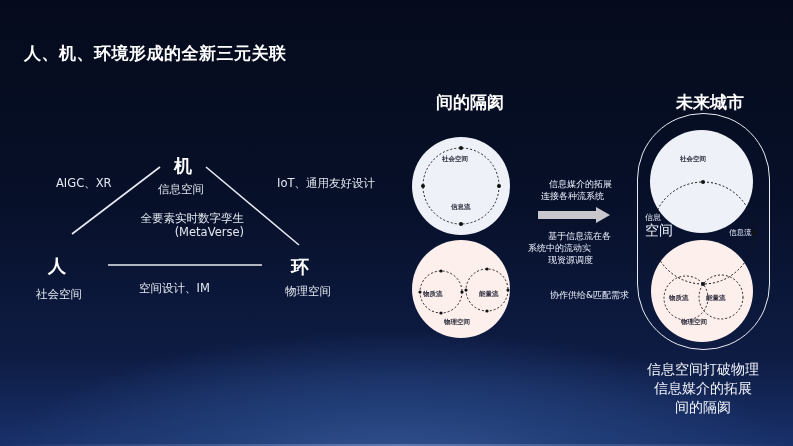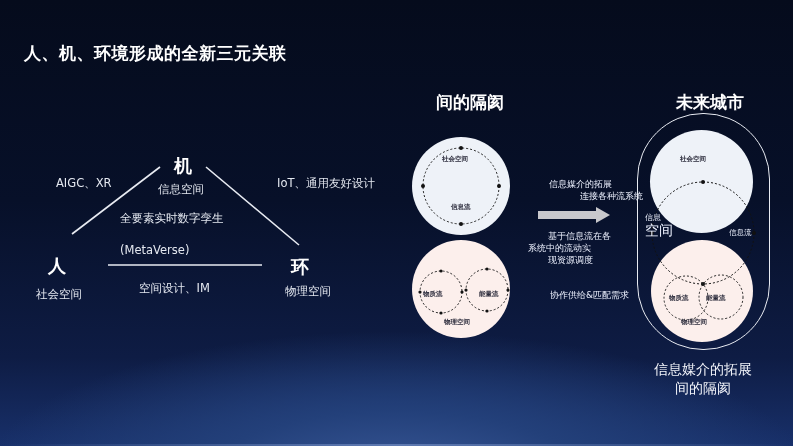--- a/index.html
+++ b/index.html
@@ -8,21 +8,21 @@
     font-family: "DejaVu Sans", "Liberation Sans", sans-serif;
     color:#fff;
     background:
       radial-gradient(ellipse 70% 45% at 50% 108%, #3b5a9a 0%, #23407a 35%, rgba(20,36,80,0) 75%),
       linear-gradient(180deg, #050b1c 0%, #071029 45%, #0e1c44 80%, #18306a 100%);
   }
   .abs { position:absolute; }
   .title { left:24px; top:30px; font-size:17px; font-weight:bold; letter-spacing:0.5px;margin-top:12px; }
   .lbl { font-size:11.5px; color:#e4e8f0; white-space:nowrap; }
   .big { font-size:18px; font-weight:bold; }
-  .center { text-align:left; }
+  .center { text-align:right; }
   .heading { font-size:17px; font-weight:bold; }
   .circle { position:absolute; border-radius:50%; }
   .small { font-size:6.5px; font-weight:bold; color:#2a2a3a; white-space:nowrap; }
   .mid { font-size:9px; font-weight:normal; color:#eef2ff; line-height:12px;margin-left:12px; }
   .caption { font-size:14px; line-height:19px; text-align:center; color:#f2f4fa; }
   .glow-bar { left:0; bottom:0; width:793px; height:2px; background:linear-gradient(90deg,transparent,#7f98cc,transparent); opacity:.6;}
 </style>
 </head>
 <body>
 
@@ -41,21 +41,21 @@
 <div class="abs lbl" style="left:36px;top:287px">社会空间</div>
 
 <div class="abs big" style="left:291px;top:255px">环</div>
 <div class="abs lbl" style="left:285px;top:284px">物理空间</div>
 
 <div class="abs lbl" style="left:56px;top:176px">AIGC、XR</div>
 <div class="abs lbl" style="left:277px;top:176px">IoT、通用友好设计</div>
 <div class="abs lbl" style="left:139px;top:281px">空间设计、IM</div>
 
 <div class="abs lbl center" style="left:120px;top:211px;width:124px">全要素实时数字孪生</div>
-<div class="abs lbl center" style="left:120px;top:243px;width:124px">(MetaVerse)</div>
+<div class="abs lbl center" style="left:120px;top:225px;width:124px">(MetaVerse)</div>
 
 <div class="abs heading" style="left:436px;top:91px">间的隔阂</div>
 
 <div class="circle" style="left:412px;top:137px;width:98px;height:98px;background:#eef2f8"></div>
 <svg class="abs" style="left:412px;top:137px" width="98" height="98">
   <circle cx="49" cy="49" r="38" fill="none" stroke="#222" stroke-width="1" stroke-dasharray="2 2"></circle>
   <circle cx="49" cy="11" r="2" fill="#111"></circle>
     <circle cx="49" cy="87" r="2" fill="#111"></circle>
   <circle cx="11" cy="49" r="2" fill="#111"></circle>
     <circle cx="87" cy="49" r="2" fill="#111"></circle>
@@ -74,21 +74,21 @@
   <circle cx="75" cy="29" r="1.6" fill="#111"></circle>
     <circle cx="75" cy="71" r="1.6" fill="#111"></circle>
   <circle cx="54" cy="50" r="1.6" fill="#111"></circle>
     <circle cx="96" cy="50" r="1.6" fill="#111"></circle>
 </svg>
 <div class="abs small" style="left:423px;top:290px">物质流</div>
 <div class="abs small" style="left:479px;top:290px">能量流</div>
 <div class="abs small" style="left:444px;top:318px">物理空间</div>
 
 <div class="abs mid" style="left:537px;top:178px">信息媒介的拓展</div>
-<div class="abs mid" style="left:568px;top:190px">连接各种流系统</div>
+<div class="abs mid" style="left:529px;top:190px">连接各种流系统</div>
 <svg class="abs" style="left:538px;top:207px" width="72" height="16">
   <rect x="0" y="4" width="58" height="8" fill="#c8c8cc"></rect>
   <polygon points="58,0 72,8 58,16" fill="#c8c8cc"></polygon>
 </svg>
 <div class="abs mid" style="left:536px;top:230px">基于信息流在各</div>
 <div class="abs mid" style="left:516px;top:242px">系统中的流动实</div>
 <div class="abs mid" style="left:536px;top:254px">现资源调度</div>
 <div class="abs mid" style="left:538px;top:289px">协作供给&amp;匹配需求</div>
 
 <div class="abs heading" style="left:676px;top:91px">未来城市</div>
@@ -110,17 +110,18 @@
 
 <div class="abs small" style="left:680px;top:155px">社会空间</div>
 <div class="abs mid" style="left:633px;top:213px;font-size:8px;line-height:10px">信息</div>
 <div class="abs mid" style="left:633px;top:225px;font-size:14px;line-height:10px">空间</div>
 <div class="abs mid" style="left:717px;top:227px;font-size:7.5px">信息流</div>
 <div class="abs small" style="left:669px;top:294px">物质流</div>
 <div class="abs small" style="left:706px;top:294px">能量流</div>
 <div class="abs small" style="left:681px;top:318px">物理空间</div>
 
 <div class="abs caption" style="left:640px;top:360px;width:126px">
+  <div>信息空间打破物理</div>
   <div>信息媒介的拓展</div>
   <div>间的隔阂</div>
 </div>
 
 <div class="abs glow-bar"></div>
 
 </body></html>

